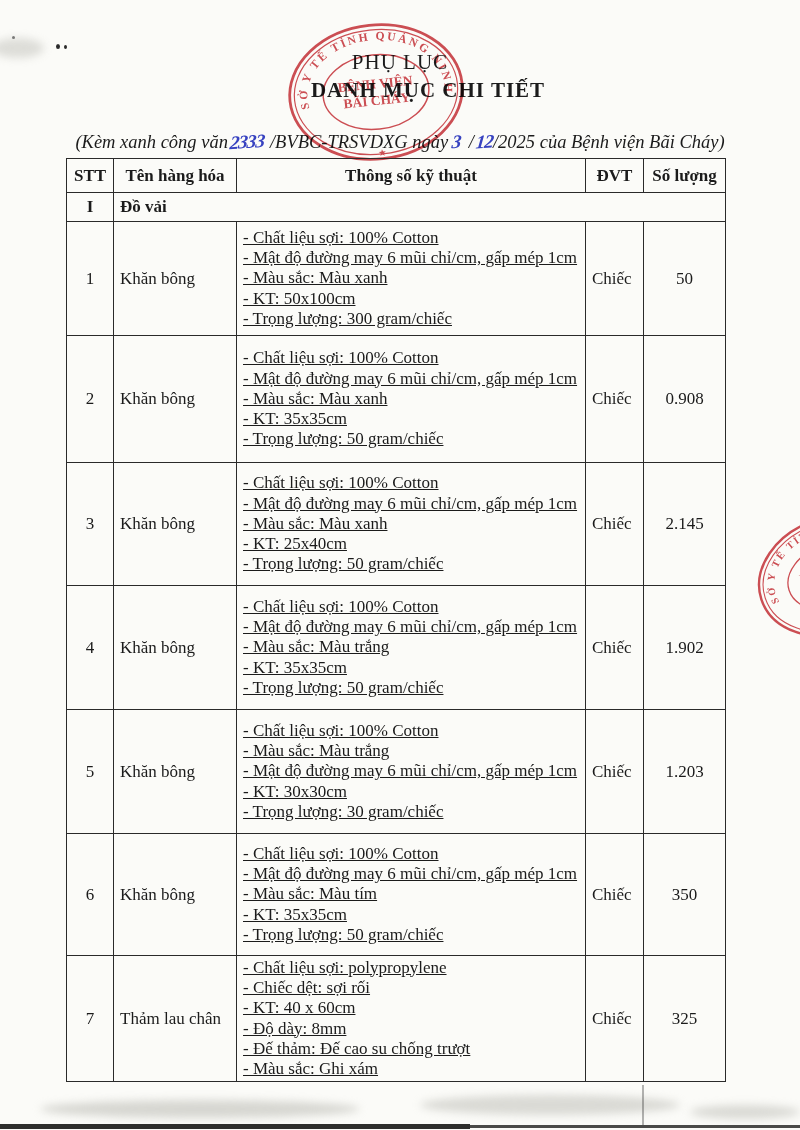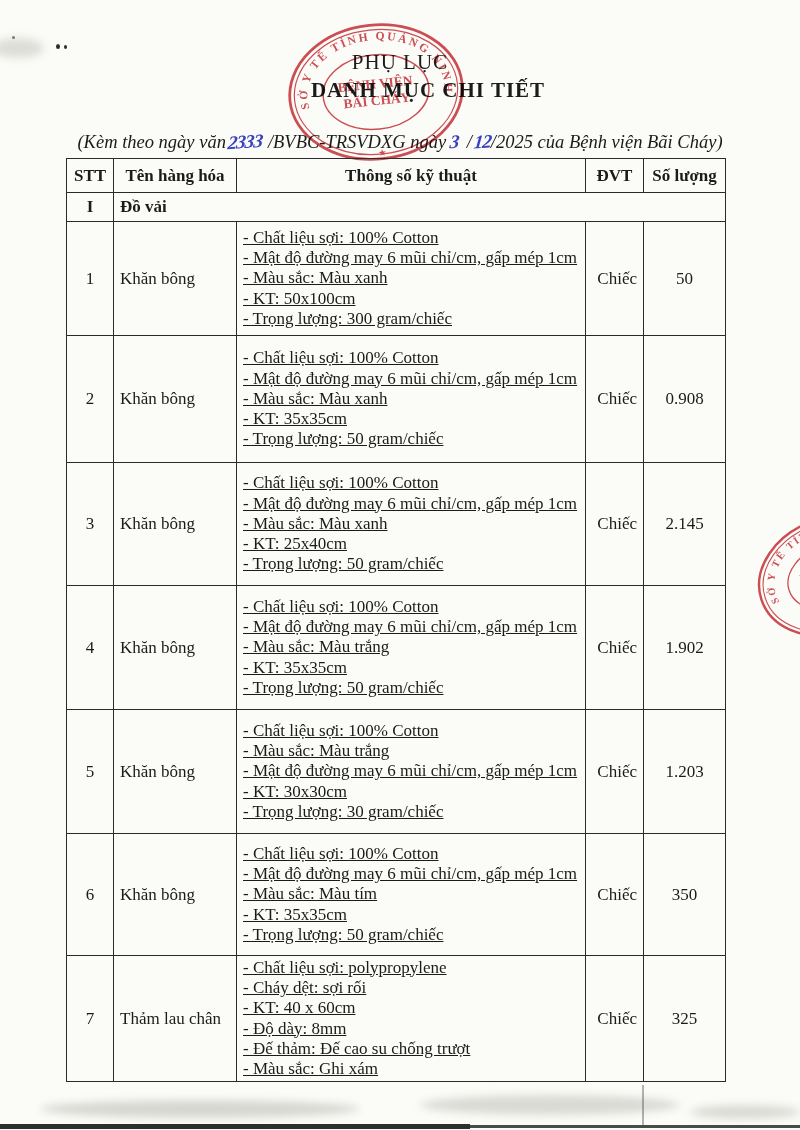--- a/index.html
+++ b/index.html
@@ -42,21 +42,21 @@
     border:1.7px solid #2a2a2a;
     vertical-align:middle;
     padding:1px 6px;
     overflow:hidden;
   }
   table.doc th{font-size:17px;font-weight:bold;text-align:center;height:29px;padding:2px 2px;}
   tr.section td{height:26px;}
   td.c-stt{text-align:center;}
   td.c-name{padding-left:11px;text-align:left;margin-left:44px;}
   td.c-specs{vertical-align:top;padding:3px 9px 3px 8px;text-align:left;}
-  td.c-unit{text-align:right;}
+  td.c-unit{text-align:left;}
   td.c-qty{text-align:center;}
   .b{font-weight:bold;}
   .spec-line{line-height:20.3px;text-decoration:underline;}
   tr.r1 td{height:111px;}
   tr.r2 td{height:124px;}
   tr.r3 td{height:120px;}
   tr.r4 td{height:121px;}
   tr.r5 td{height:121px;}
   tr.r6 td{height:119px;}
   tr.r7 td{height:123px;}
@@ -68,21 +68,21 @@
   .bottom-line2{position:absolute;left:0;top:1124px;width:470px;height:5px;background:#2e2e2c;}
 </style>
 </head>
 <body>
 
 <div class="page">
 
   <div class="hdr-line title1">PHỤ LỤC</div>
   <div class="hdr-line title2">DANH MỤC CHI TIẾT</div>
   <div class="hdr-line refline">
-    <span>(Kèm theo ngày văn</span><span class="hw hw-docno">2333</span><span>/BVBC-TRSVDXG ngày</span><span class="hw hw-day">3</span><span>/</span><span class="hw hw-month">12</span><span>/2025 của Bệnh viện Bãi Cháy)</span>
+    <span>(Kèm xanh công văn</span><span class="hw hw-docno">2333</span><span>/BVBC-TRSVDXG ngày</span><span class="hw hw-day">3</span><span>/</span><span class="hw hw-month">12</span><span>/2025 của Bệnh viện Bãi Cháy)</span>
   </div>
 
   <div class="stamp stamp-main">
     <svg viewBox="0 0 200 160">
       <defs>
         <path id="arc1" d="M 30.5 99.2 A 74 56 0 1 1 169.5 99.2" fill="none"></path>
       </defs>
       <ellipse cx="100" cy="80" rx="93" ry="72" fill="none" stroke="#c9363d" stroke-width="3"></ellipse>
       <ellipse cx="100" cy="80" rx="88" ry="67" fill="none" stroke="#c9363d" stroke-width="1.3"></ellipse>
       <ellipse cx="100" cy="80" rx="57" ry="40" fill="none" stroke="#c9363d" stroke-width="1.6"></ellipse>
@@ -209,21 +209,21 @@
             <div class="spec-line">- Trọng lượng: 50 gram/chiếc</div>
           </td>
       <td class="c-unit">Chiếc</td>
       <td class="c-qty">350</td>
     </tr>
     <tr class="r7">
       <td class="c-stt">7</td>
       <td class="c-name">Thảm lau chân</td>
       <td class="c-specs">
             <div class="spec-line">- Chất liệu sợi: polypropylene</div>
-            <div class="spec-line">- Cháy dệt: sợi rối</div>
+            <div class="spec-line">- Chiếc dệt: sợi rối</div>
             <div class="spec-line">- KT: 40 x 60cm</div>
             <div class="spec-line">- Độ dày: 8mm</div>
             <div class="spec-line">- Đế thảm: Đế cao su chống trượt</div>
             <div class="spec-line">- Màu sắc: Ghi xám</div>
           </td>
       <td class="c-unit">Chiếc</td>
       <td class="c-qty">325</td>
     </tr>
   </tbody>
     </table>

